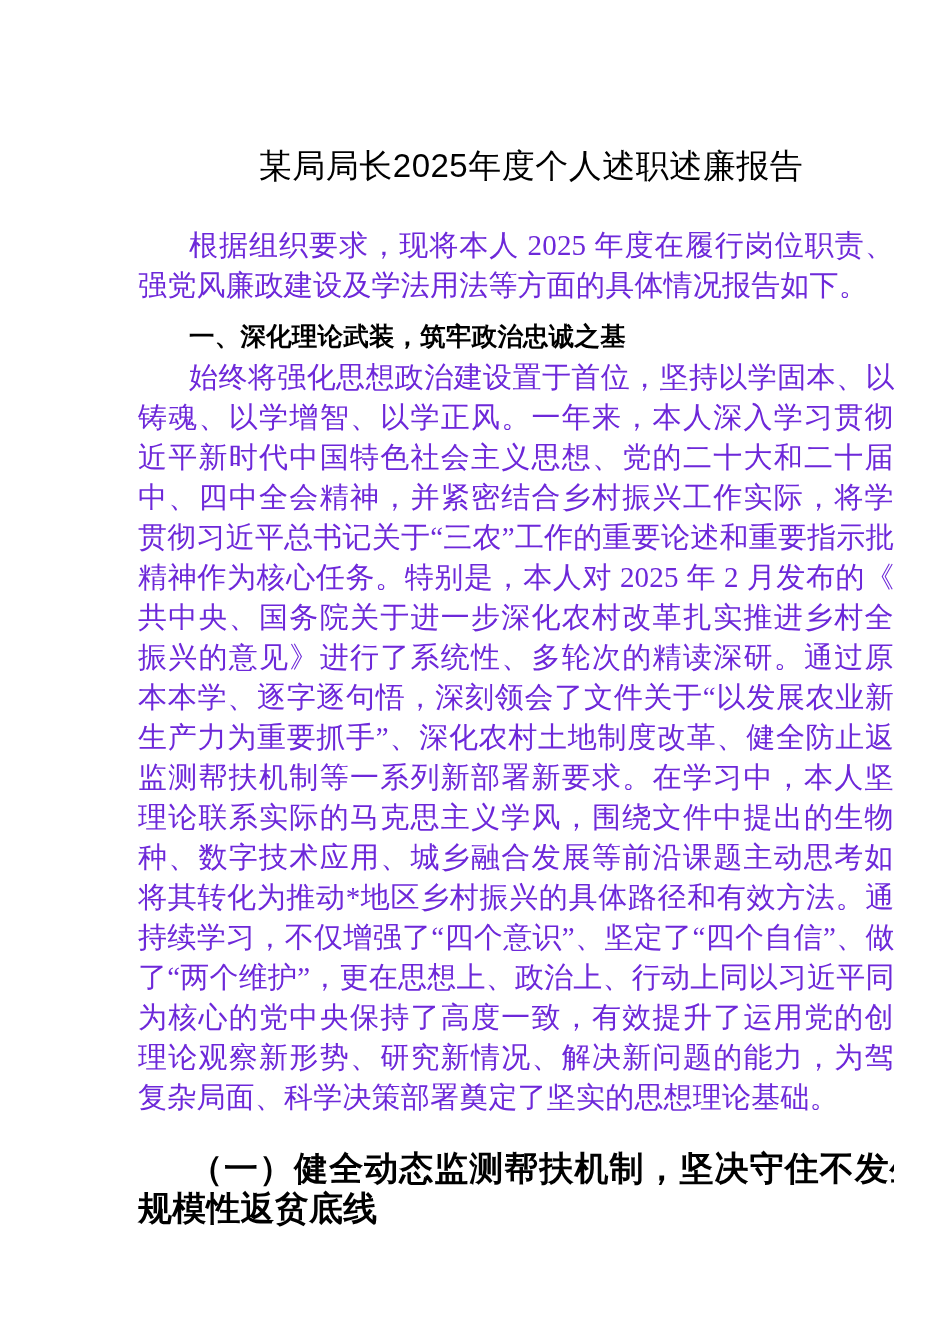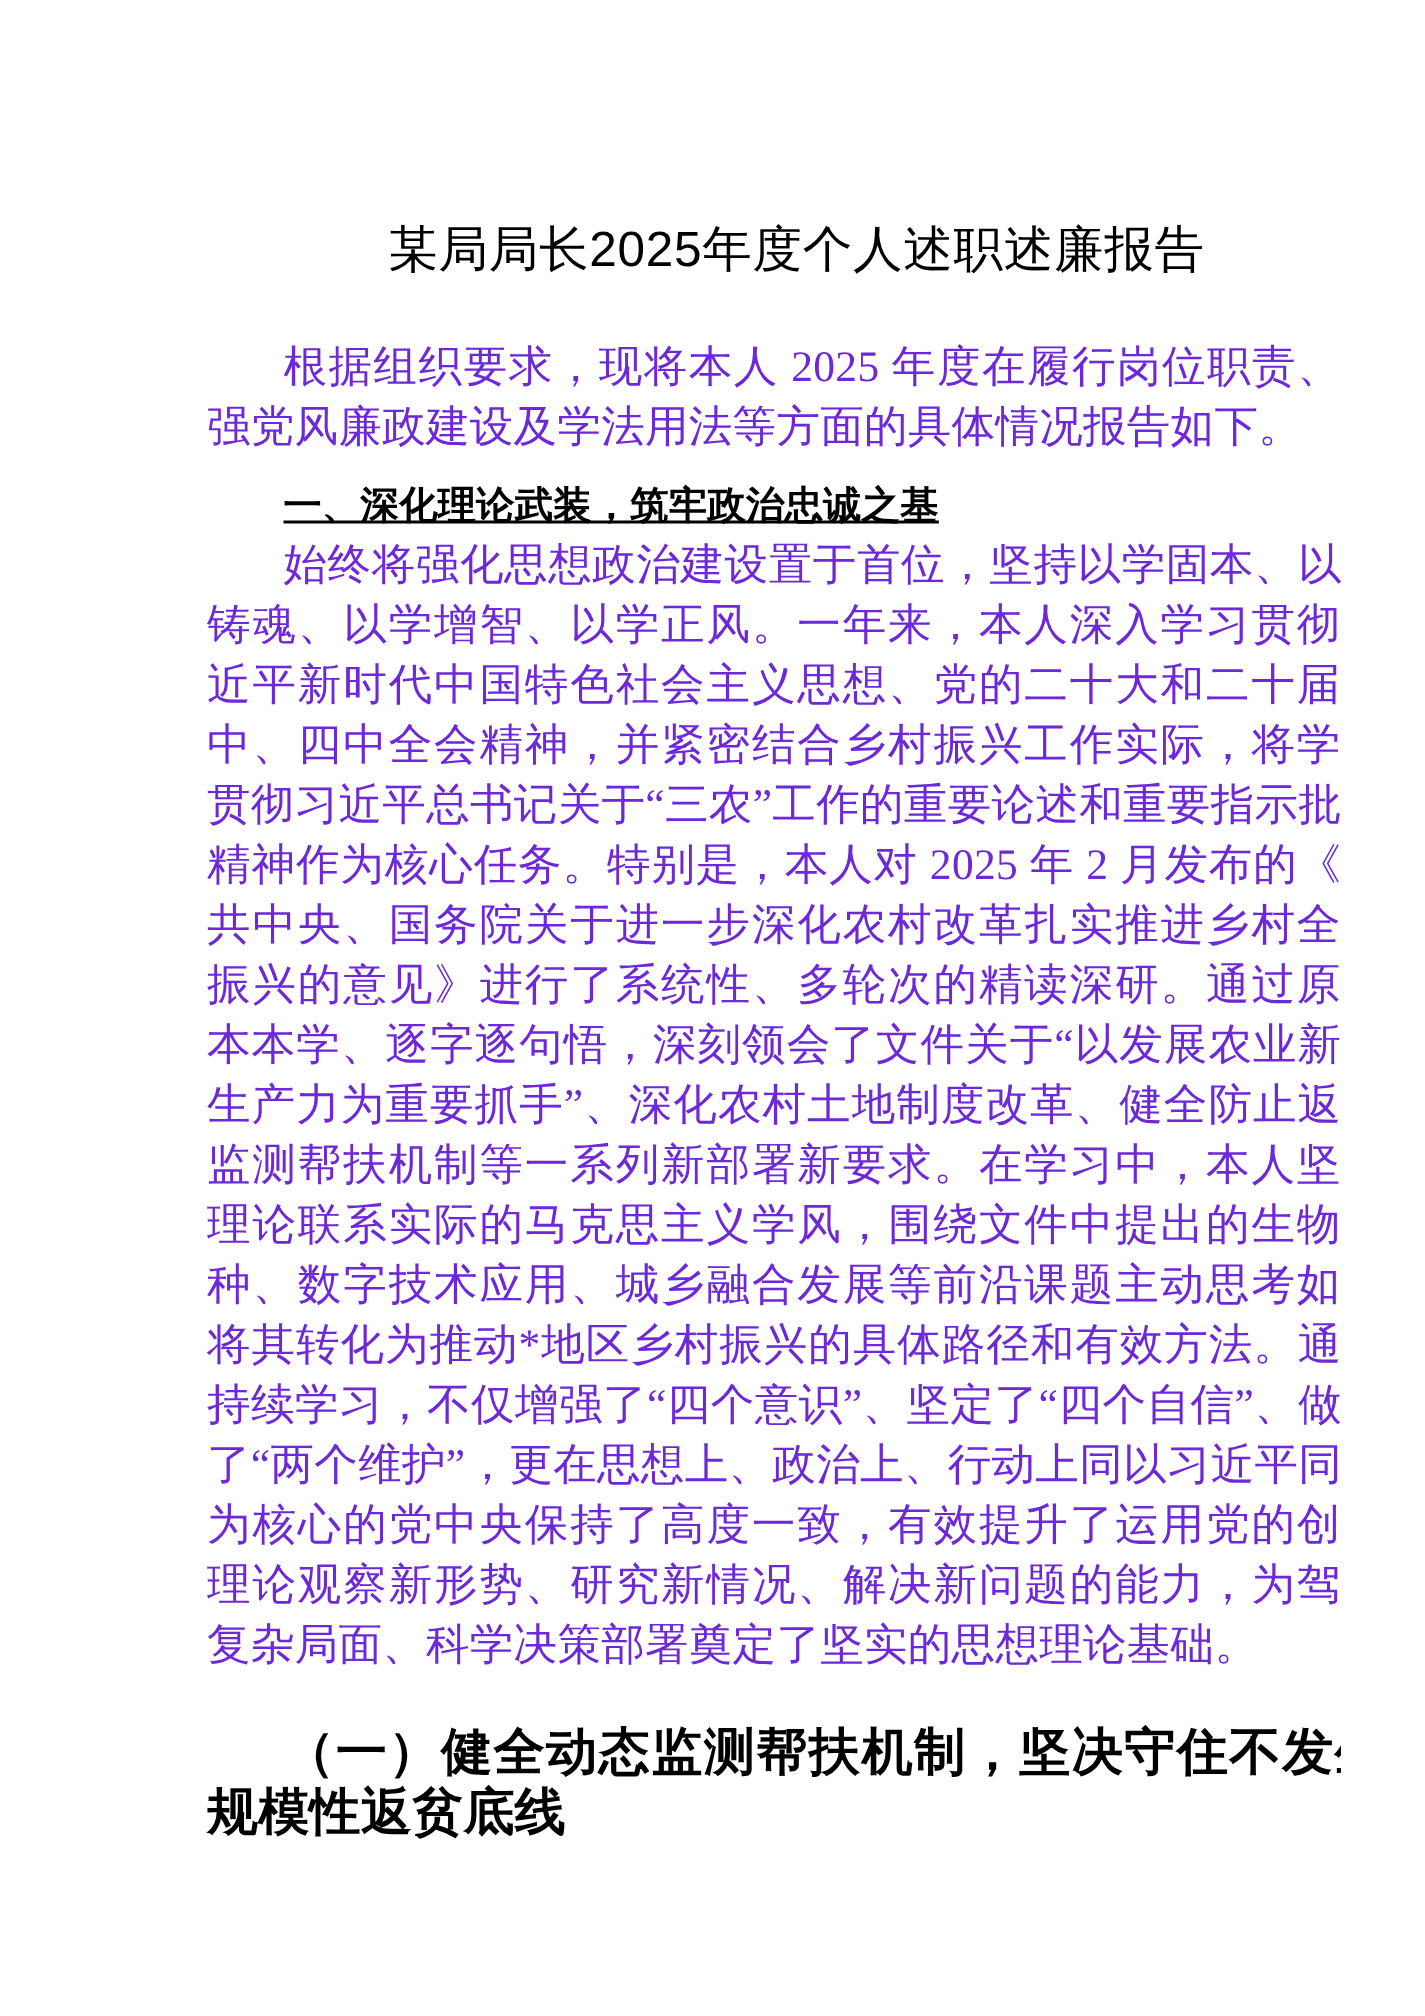--- a/index.html
+++ b/index.html
@@ -63,21 +63,21 @@
     font-weight: bold;
     line-height: 40px;
     color: #000000;
     margin: 0;
     text-align: justify;
     text-justify: inter-ideograph;
     text-indent: 51px;
     letter-spacing: 0.2px;
   }
 
-  .heading-1 { margin-top: 12px; text-decoration: underline; }
+  .heading-1 { margin-top: 12px; }
   .heading-2 { margin-top: 12px; }
 
   
   .subheading {
     font-family: "Liberation Serif", "DejaVu Serif", serif;
     font-size: 34px;
     font-weight: bold;
     line-height: 40px;
     color: #000000;
     margin: 0;

